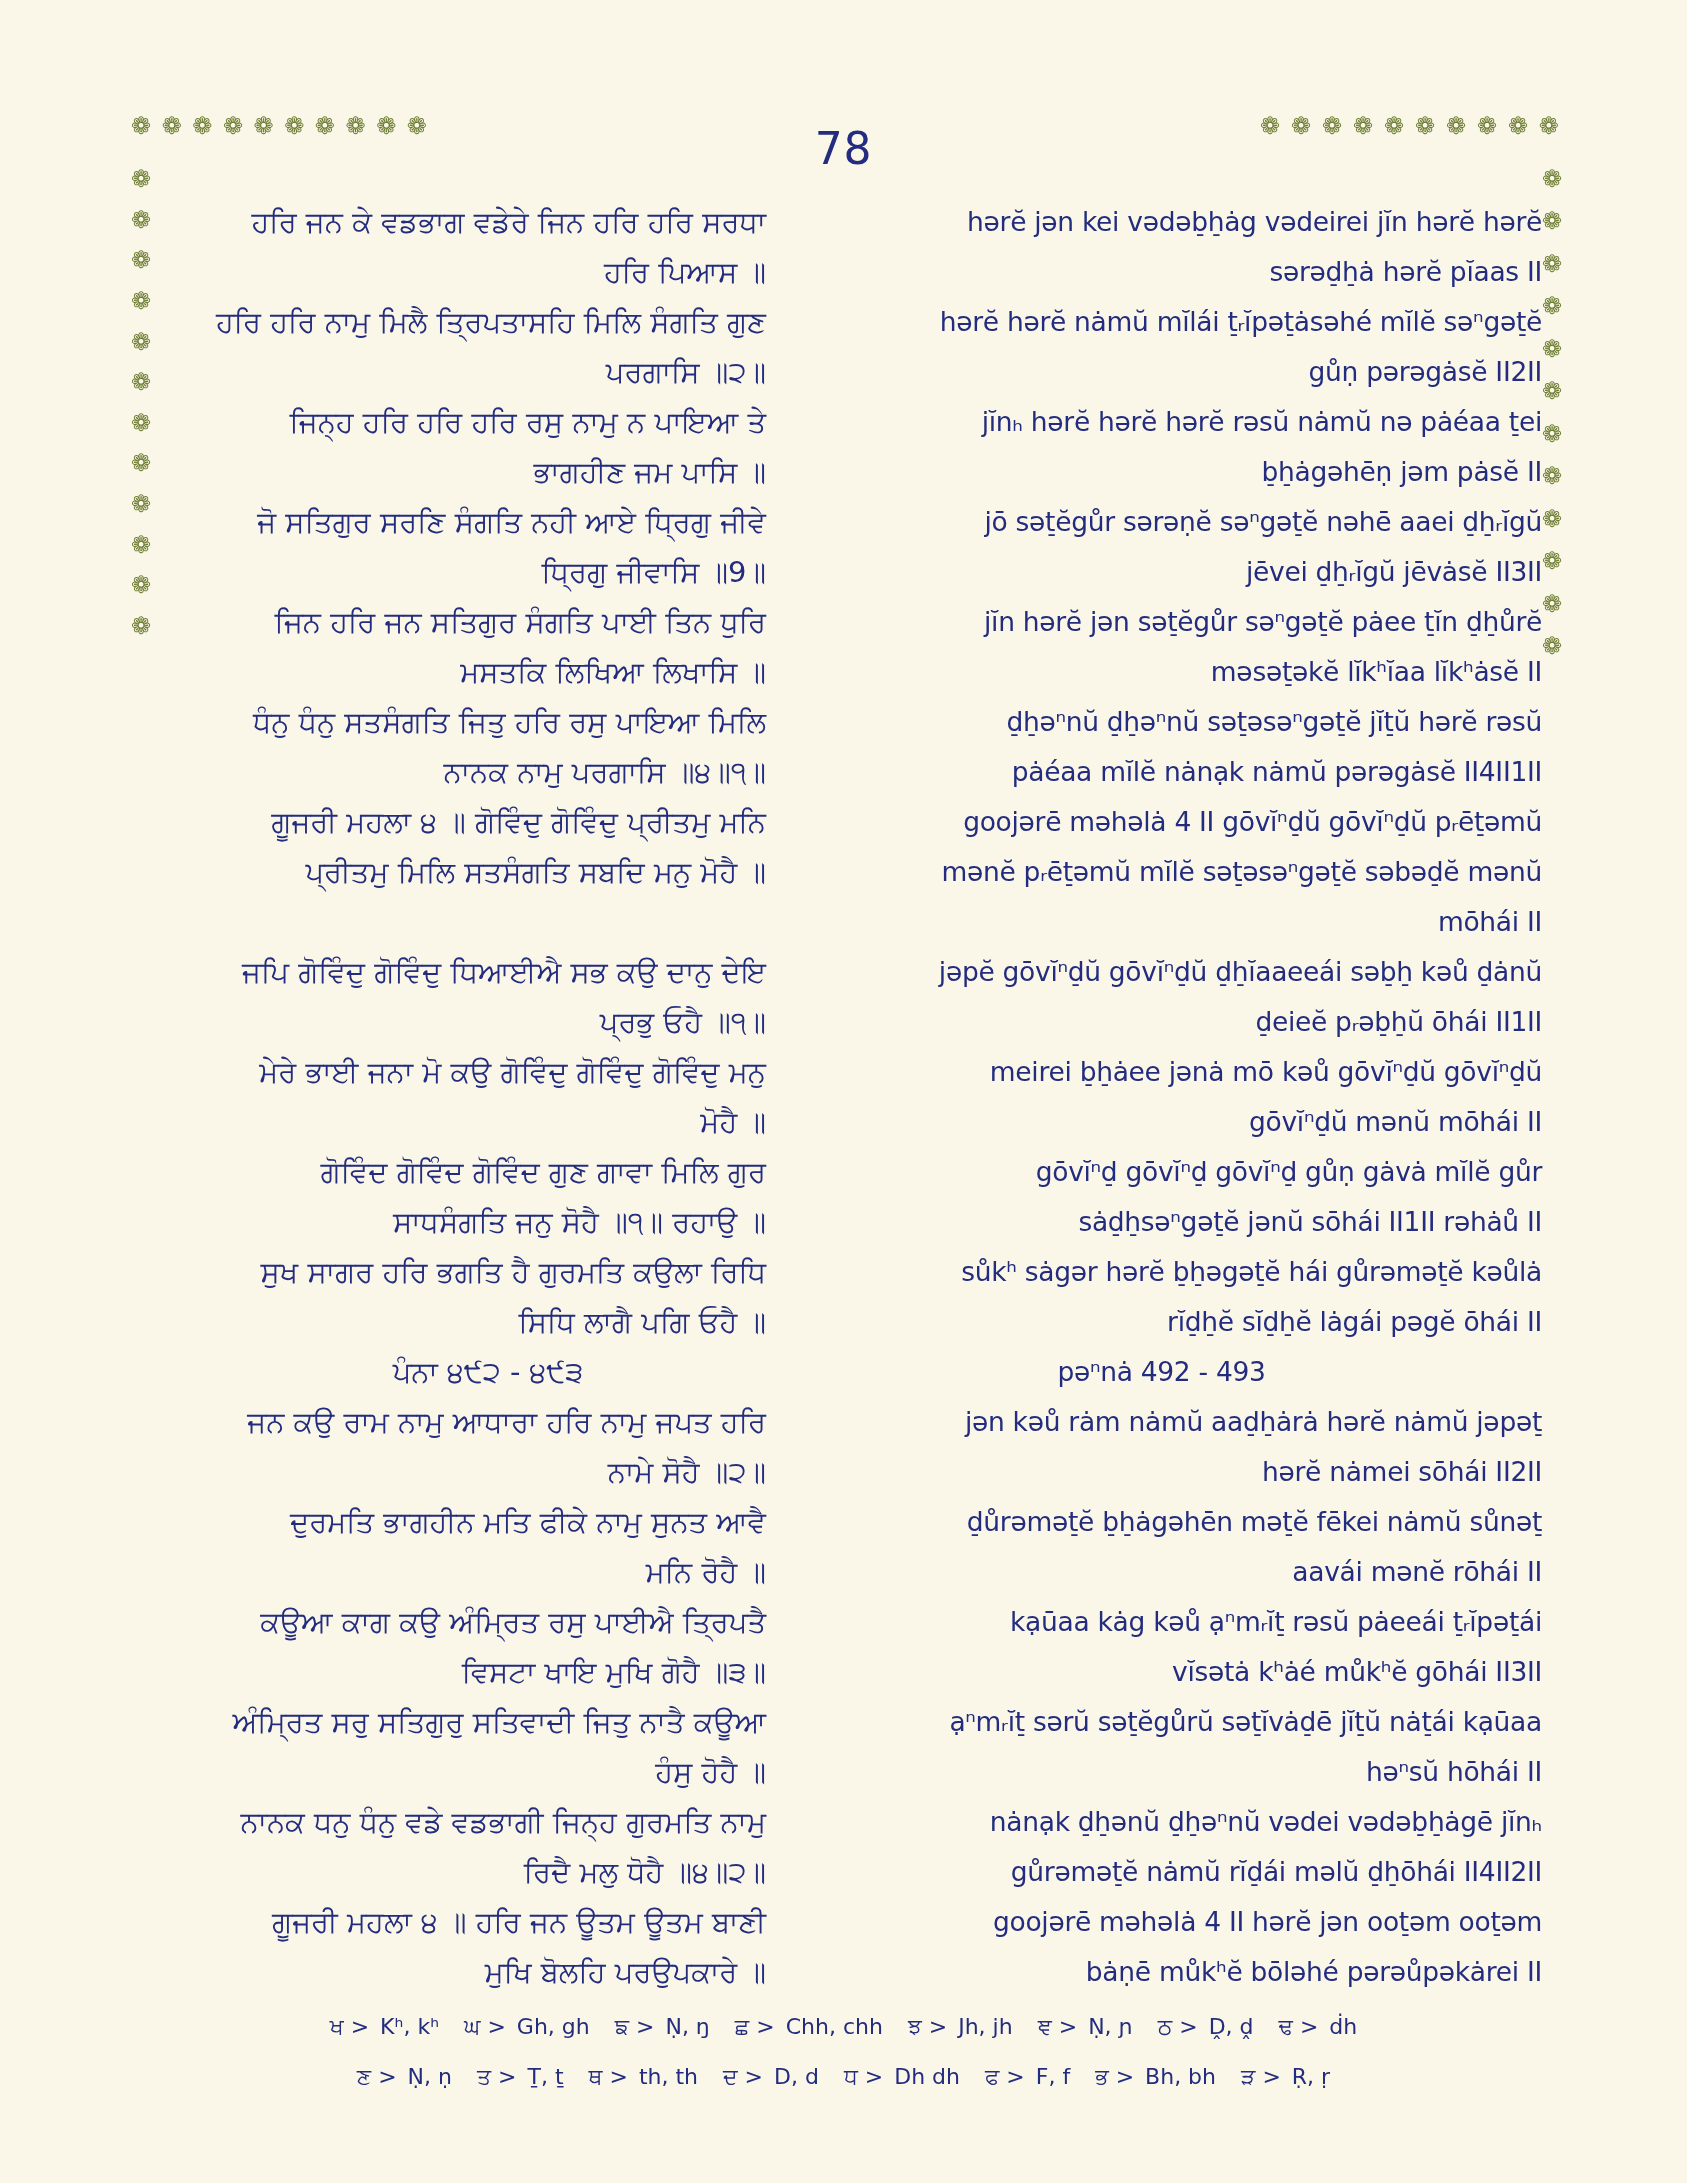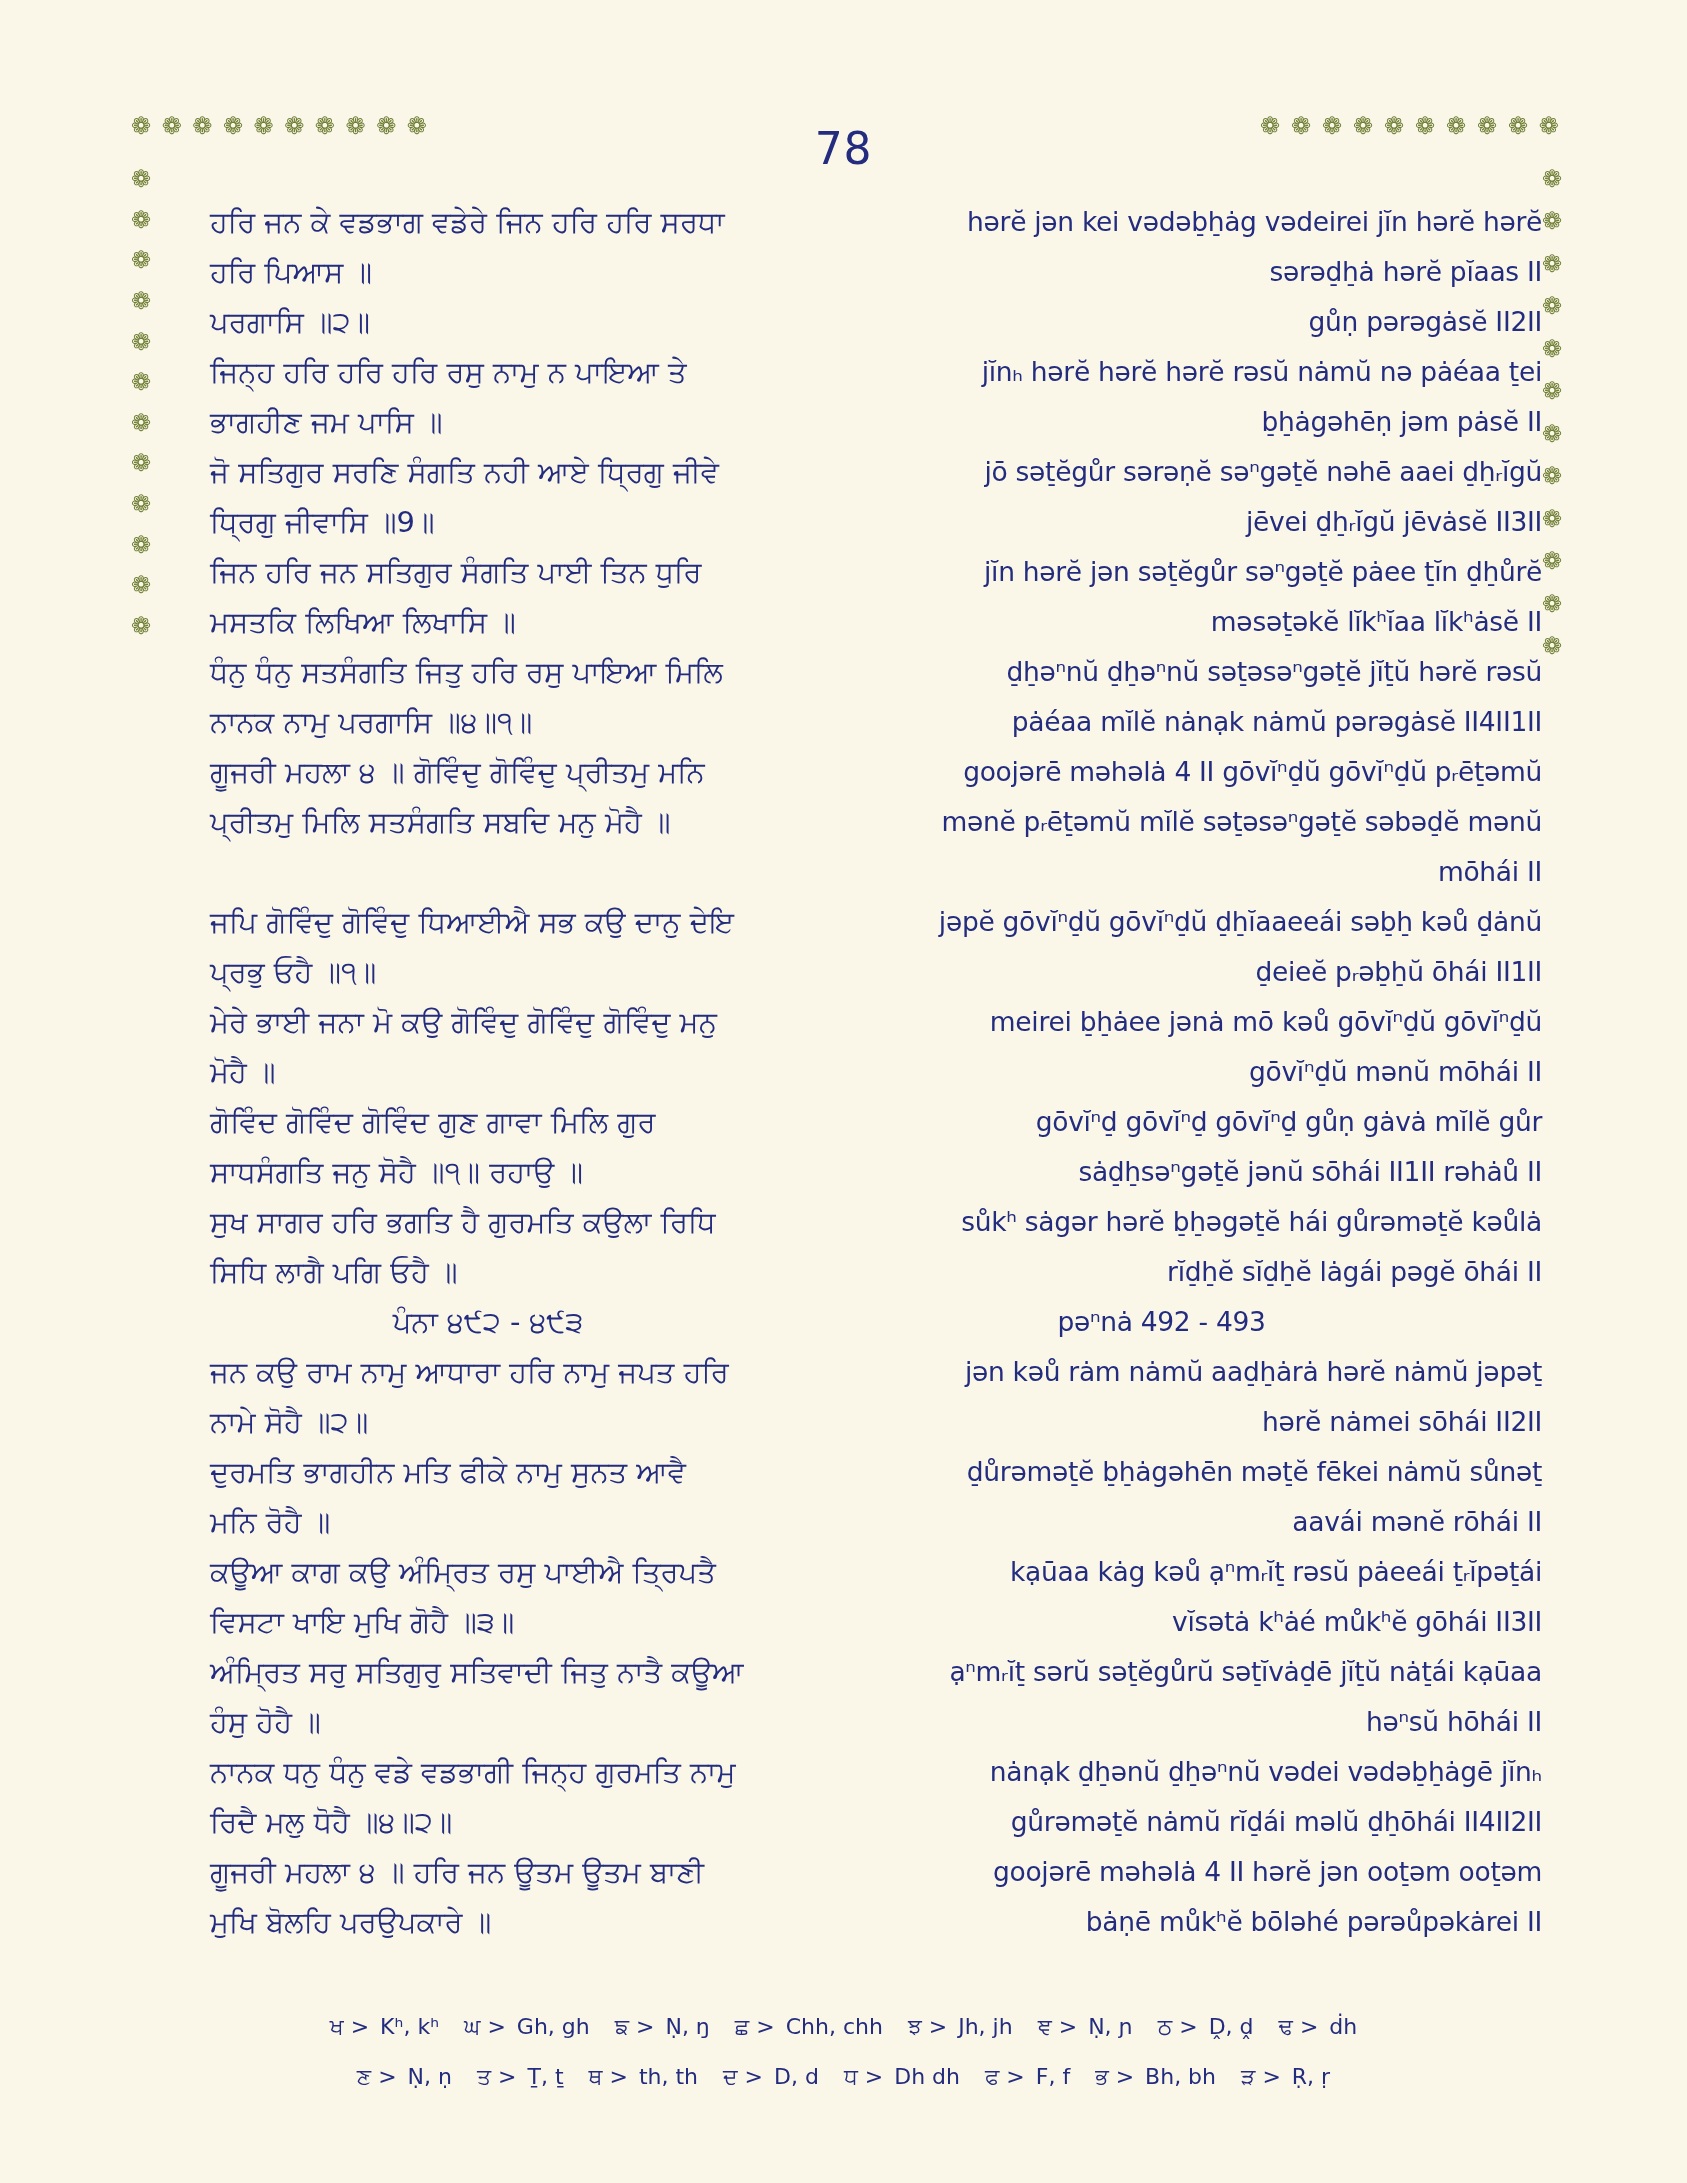--- a/index.html
+++ b/index.html
@@ -28,21 +28,21 @@
   .fl-col{position:absolute;display:flex;flex-direction:column;justify-content:space-between;}
   .fl-lc{left:131px;top:167px;height:471px;}
   .fl-rc{left:1542px;top:167px;height:491px;}
   .flower{font-size:24px;line-height:1;color:var(--flower);}
   
   .rows{position:absolute;top:197px;left:0;width:1687px;}
   .row{position:relative;height:50px;}
   .g-cell{
     position:absolute;left:210px;top:0;width:556px;height:50px;
     line-height:50px;font-size:29px;color:var(--ink);
-    white-space:nowrap;overflow:visible;
+    white-space:nowrap;overflow:visible;text-align:right;
   }
   .r-cell{
     position:absolute;left:781px;top:0;width:761px;height:50px;
     line-height:50px;font-size:26.5px;color:var(--ink);
     letter-spacing:-0.3px;white-space:nowrap;overflow:visible;text-align:right;
   }
   .row.center .g-cell{text-align:center;}
   .row.center .r-cell{text-align:center;}
   
   .legend{
@@ -116,20 +116,24 @@
     </div>
 
   <div class="rows" id="rows">
       <div class="row">
         <span class="g-cell">ਹਰਿ ਜਨ ਕੇ ਵਡਭਾਗ ਵਡੇਰੇ ਜਿਨ ਹਰਿ ਹਰਿ ਸਰਧਾ</span>
         <span class="r-cell">hərĕ  jən kei vədəb̠h̠ȧg  vədeirei jĭn hərĕ hərĕ</span>
       </div>
       <div class="row">
         <span class="g-cell">ਹਰਿ ਪਿਆਸ ॥</span>
         <span class="r-cell">sərəd̠h̠ȧ hərĕ pĭaas II</span>
+      </div>
+      <div class="row">
+        <span class="g-cell">ਹਰਿ ਹਰਿ ਨਾਮੁ ਮਿਲੈ ਤ੍ਰਿਪਤਾਸਹਿ ਮਿਲਿ ਸੰਗਤਿ ਗੁਣ</span>
+        <span class="r-cell">hərĕ hərĕ nȧmŭ mĭlái t̠ᵣĭpət̠ȧsəhé mĭlĕ  səⁿgət̠ĕ</span>
       </div>
       <div class="row">
         <span class="g-cell">ਪਰਗਾਸਿ ॥੨॥</span>
         <span class="r-cell">gůṇ  pərəgȧsĕ II2II</span>
       </div>
       <div class="row">
         <span class="g-cell">ਜਿਨ੍ਹ ਹਰਿ ਹਰਿ ਹਰਿ ਰਸੁ ਨਾਮੁ ਨ ਪਾਇਆ ਤੇ</span>
         <span class="r-cell">jĭnₕ  hərĕ hərĕ hərĕ  rəsŭ nȧmŭ nə  pȧéaa t̠ei</span>
       </div>
       <div class="row">

